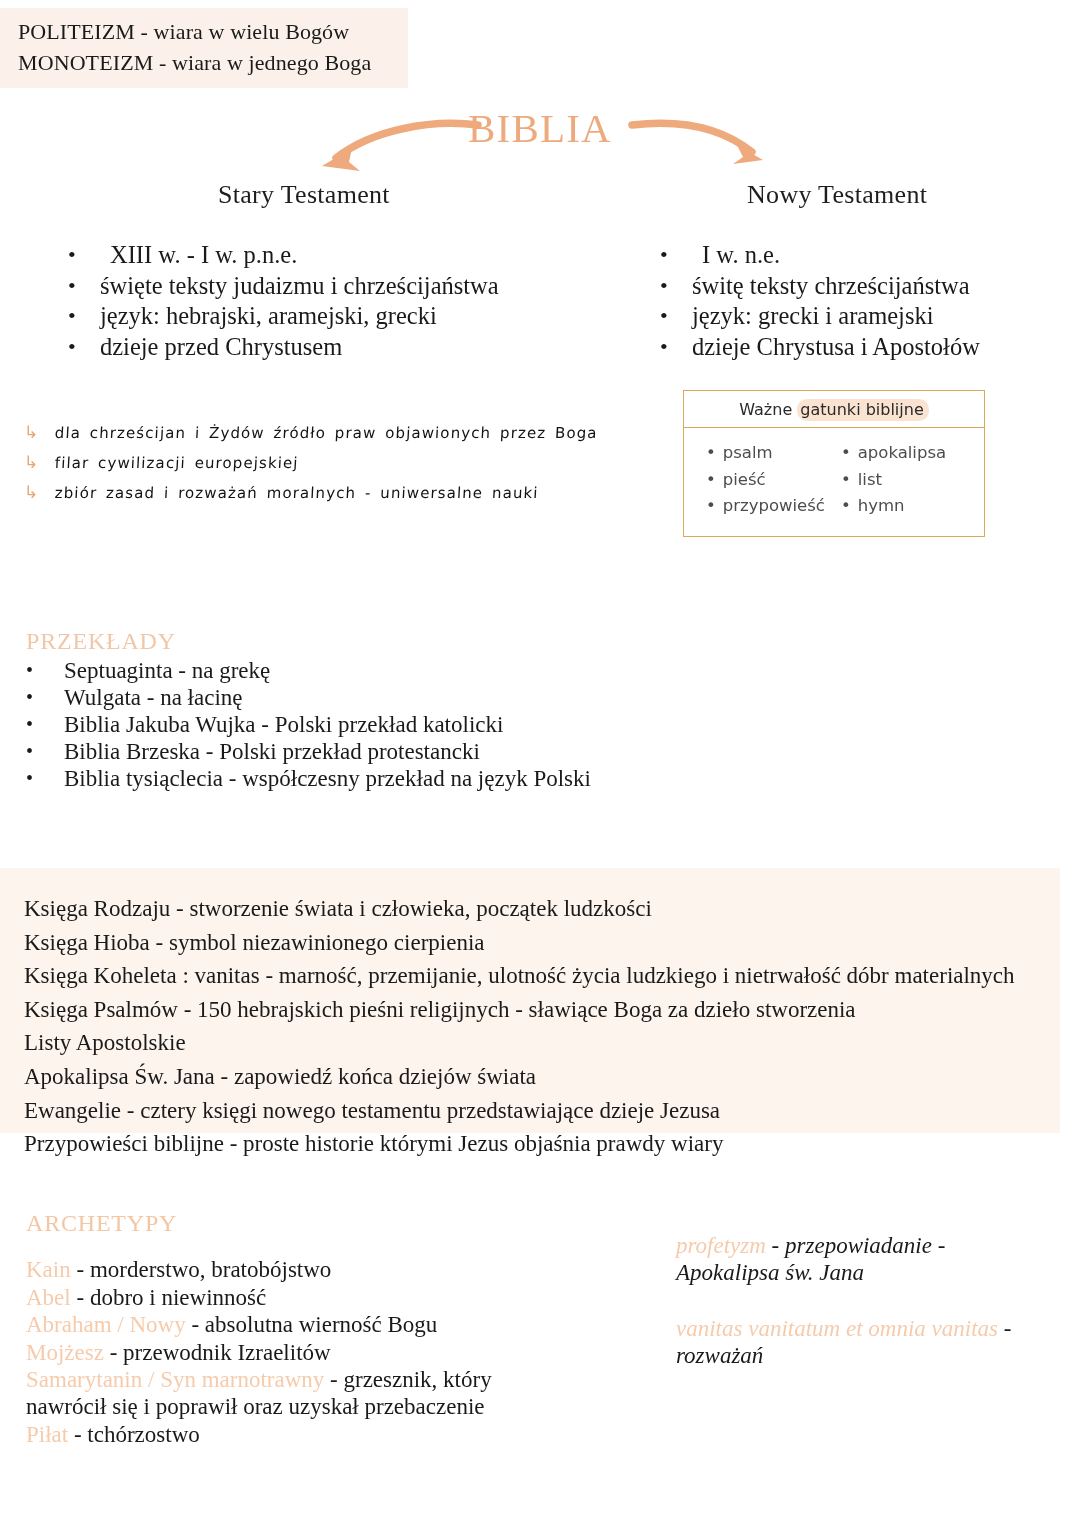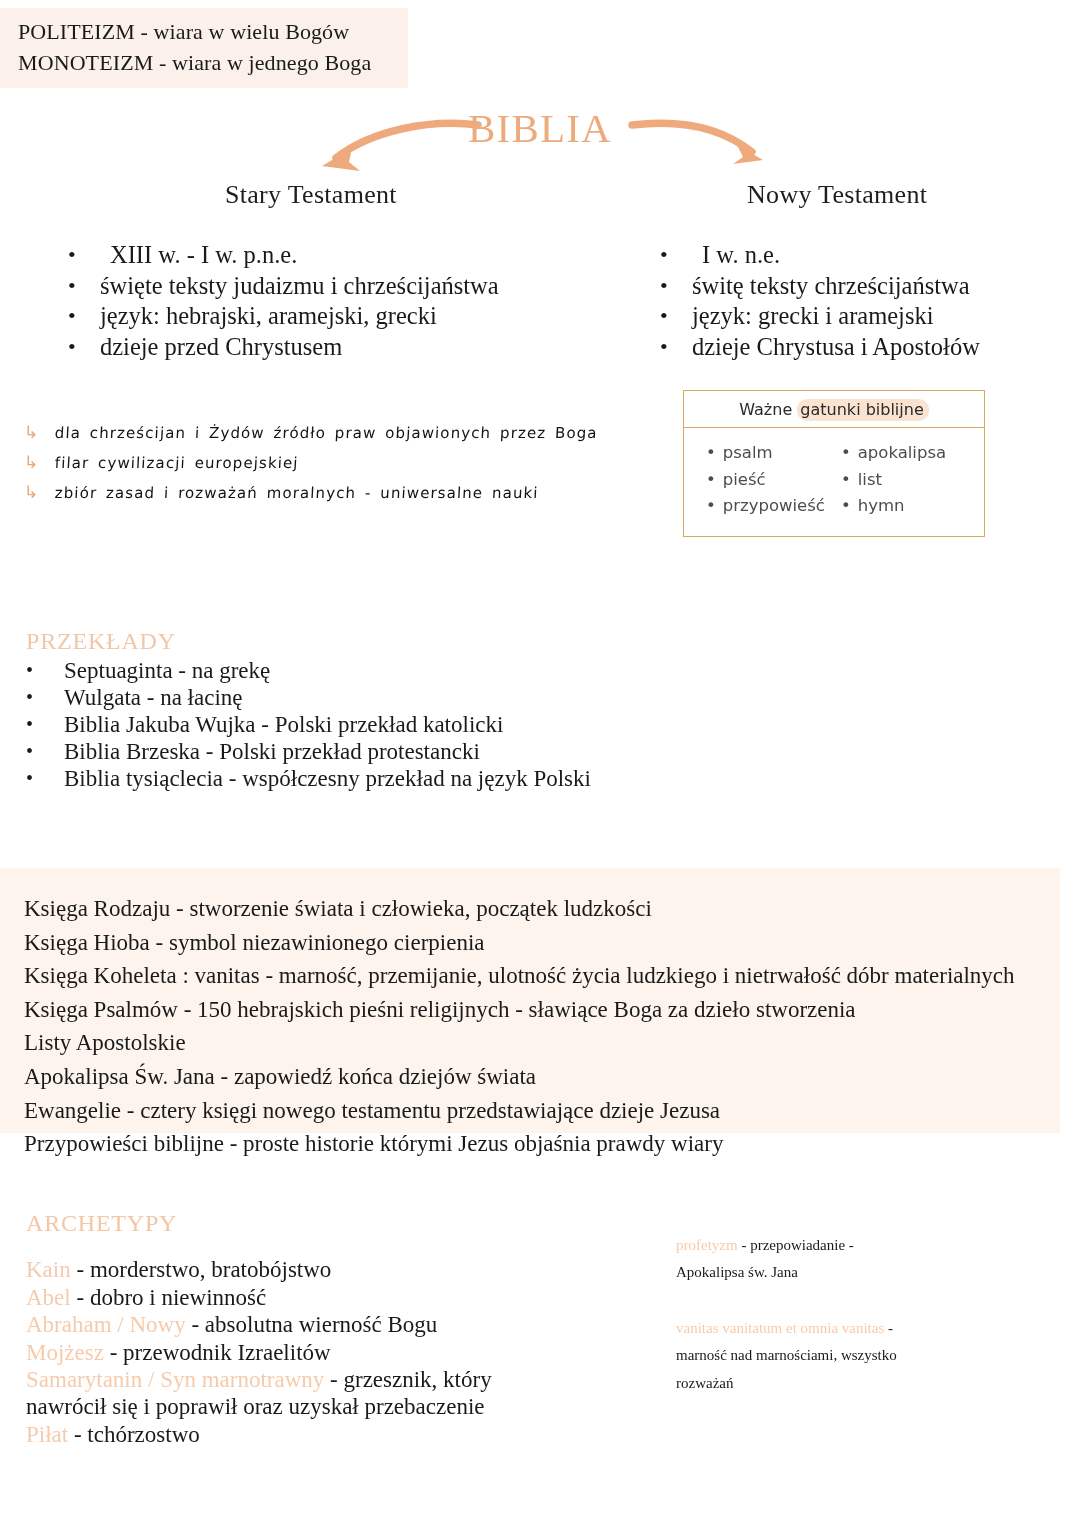--- a/index.html
+++ b/index.html
@@ -48,21 +48,21 @@
     width: 1080px; height: 1527px;
     pointer-events: none;
   }
 
   
   .testament-heading {
     font-size: 26px;
     letter-spacing: 0.3px;
     color: #1e1e1e;
   }
-  #st-heading { left: 225px; top: 180px; text-align: center; }
+  #st-heading { left: 218px; top: 180px; text-align: center; }
   #nt-heading { left: 747px; top: 180px; }
 
   
   .tlist {
     font-size: 24.5px;
     line-height: 30.5px;
   }
   .tlist .row { display: flex; }
   .tlist .bul {
     width: 32px;
@@ -170,22 +170,23 @@
     letter-spacing: 0.8px;
     color: #f3c6a4;
     margin-bottom: 19px;
   }
   #archetypes-left .arow { white-space: nowrap; }
   .key { color: #f6cbab; }
 
   #archetypes-right {
     left: 676px; top: 1232px;
     width: 390px;
-    font-size: 15px;
+    font-size: 23px;
     line-height: 27.4px;
+    font-style: italic;
   }
   #archetypes-right .gap { height: 28px; }
   #archetypes-right .arow { }
 </style>
 </head>
 <body>
 
 <div class="abs" id="defs-block"></div>
 <div class="abs" id="defs-text">
   <div>POLITEIZM - wiara w wielu Bogów</div>
@@ -322,15 +323,14 @@
   <div class="arow"><span class="key">Samarytanin / Syn marnotrawny</span><span> - grzesznik, który</span></div>
   <div class="arow"><span>nawrócił się i poprawił oraz uzyskał przebaczenie</span></div>
   <div class="arow"><span class="key">Piłat</span><span> - tchórzostwo</span></div>
 </div>
 
 <div class="abs" id="archetypes-right">
   <div class="arow"><span class="key">profetyzm</span><span> - przepowiadanie -</span></div>
   <div class="arow"><span>Apokalipsa św. Jana</span></div>
   <div class="gap"></div>
   <div class="arow"><span class="key">vanitas vanitatum et omnia vanitas</span><span> -</span></div>
-  <div class="arow"><span>marność nad marnościami, wszystko</span></div>
   <div class="arow"><span>rozważań</span></div>
 </div>
 
 </body></html>

